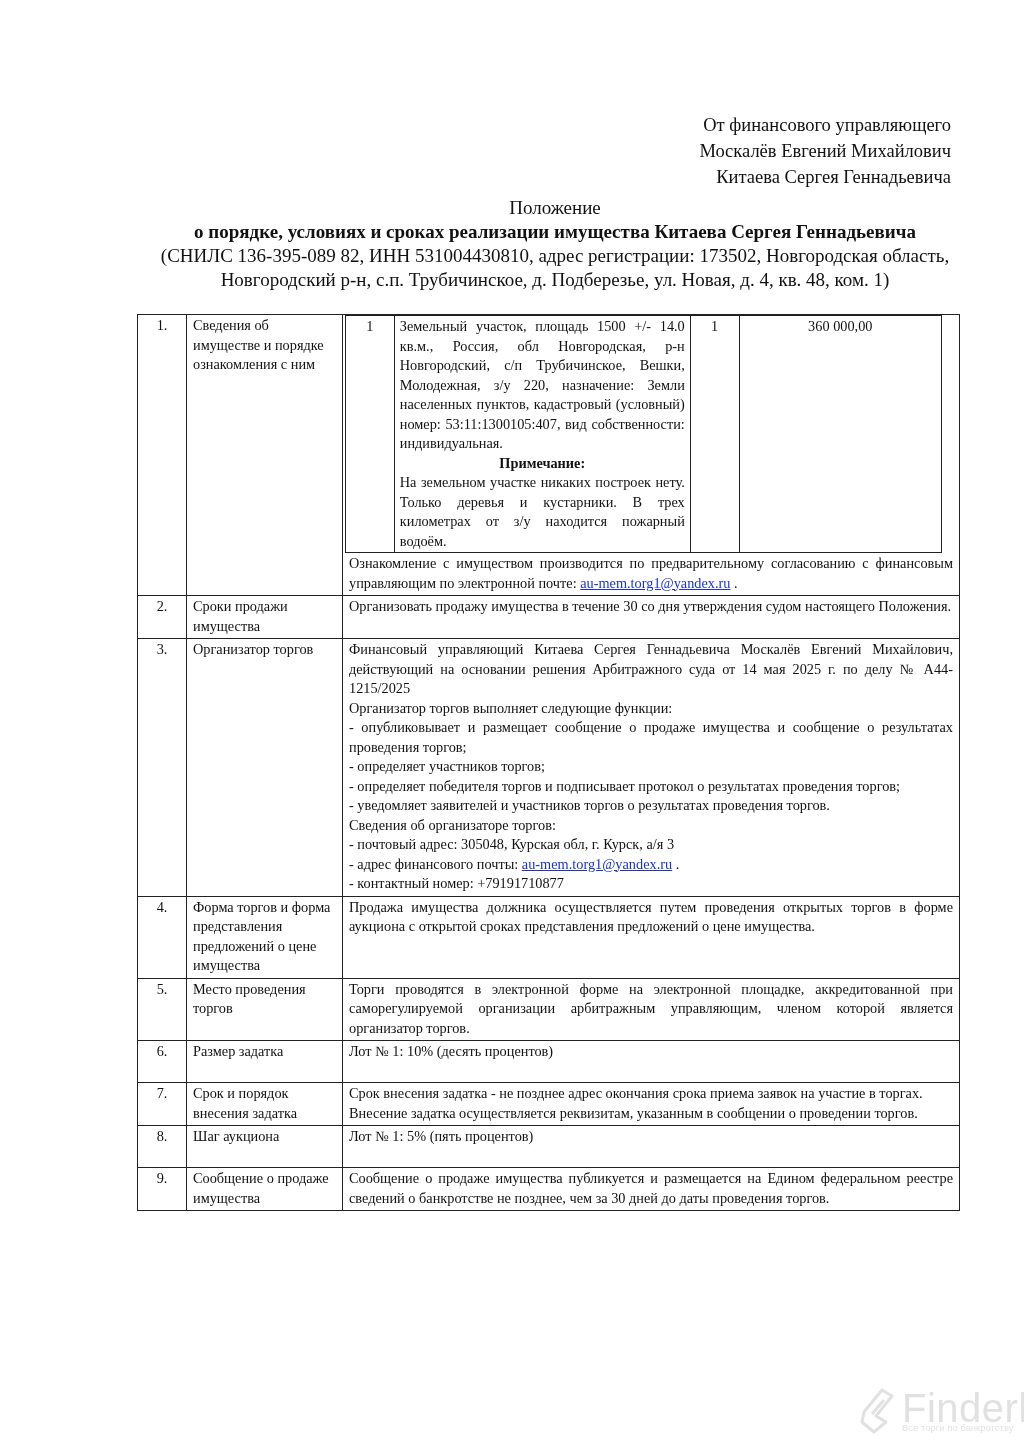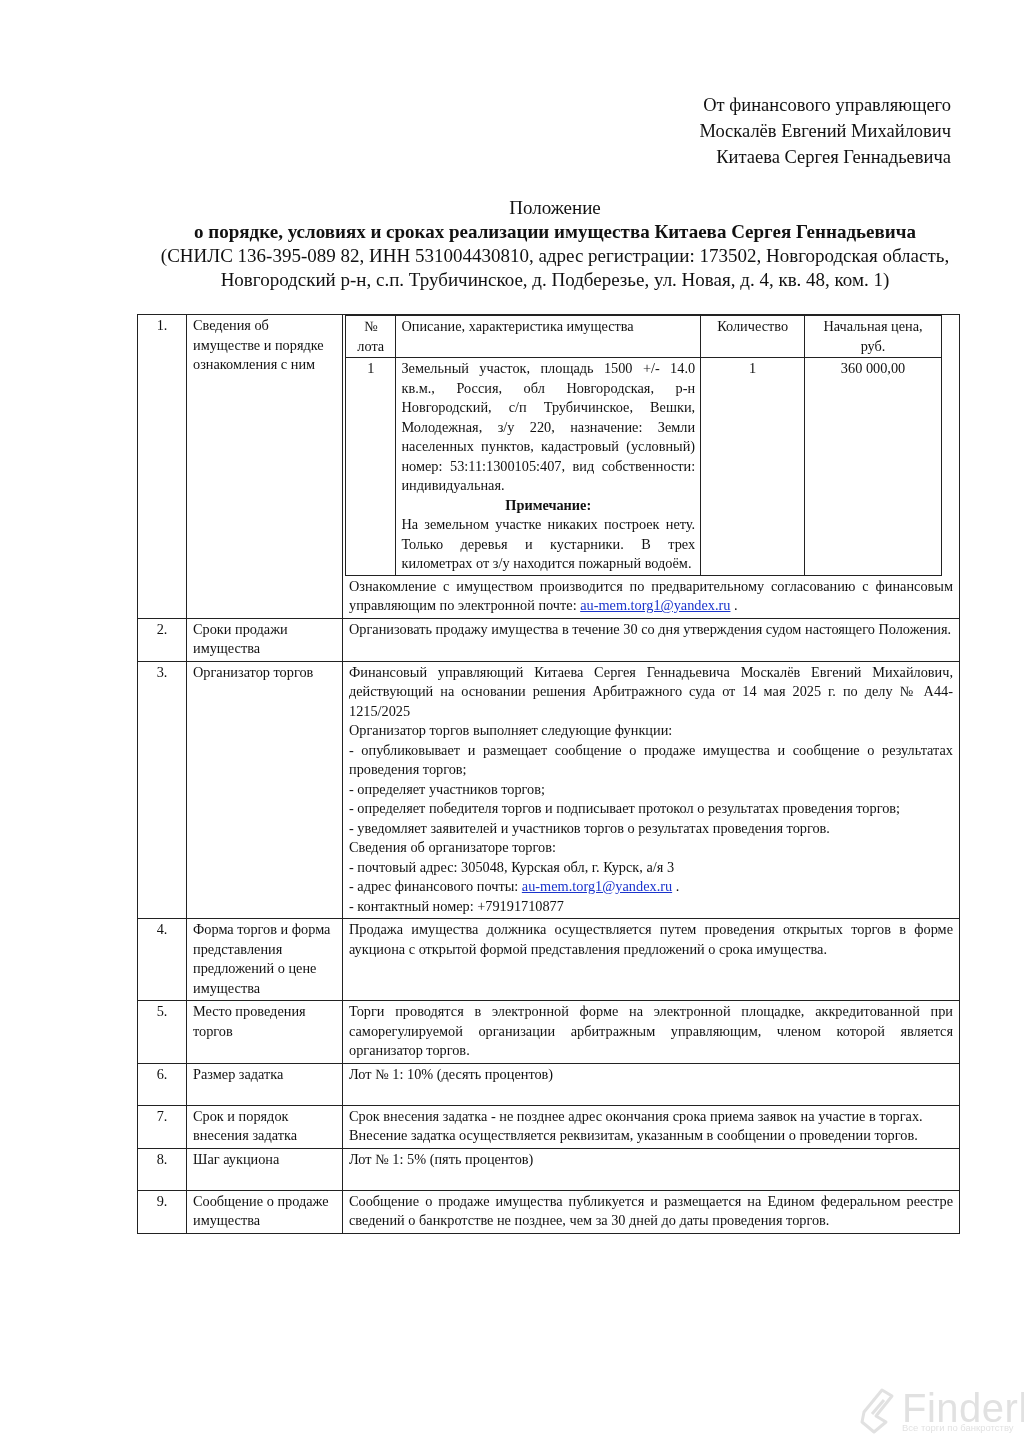--- a/index.html
+++ b/index.html
@@ -1,20 +1,20 @@
 <!DOCTYPE html>
 <html><head>
 <meta charset="utf-8">
 <style>
   html, body { margin: 0; padding: 0; background: #ffffff; }
   body { width: 1024px; height: 1448px; position: relative; overflow: hidden;
          font-family: "Liberation Serif", serif; color: #111; }
   .page { position: absolute; left: 0; top: 0; width: 1024px; height: 1448px; }
 
-  .from-block { position: absolute; right: 73px; top: 92px; text-align: right;
+  .from-block { position: absolute; right: 73px; top: 112px; text-align: right;
                 font-size: 18.5px; line-height: 26px; }
   .title-block { position: absolute; left: 130px; width: 850px; top: 196px; text-align: center; }
   .title-main { font-weight: normal; font-size: 19px; line-height: 24px; }
   .title-sub { font-weight: bold; font-size: 19px; line-height: 24px; }
   .title-details { font-size: 19px; line-height: 24px; padding: 0 8px; }
 
   table.main { position: absolute; left: 137px; top: 314px; width: 823px;
                border-collapse: collapse; font-size: 14.3px; line-height: 19.5px; }
   table.main > tbody > tr > td { border: 1.5px solid #222; vertical-align: top; padding: 1px 6px 2px 6px; }
   td.num { width: 36px; text-align: center; }
@@ -54,26 +54,20 @@
   <table class="main">
     <tbody>
 
       <tr>
         <td class="num">1.</td>
         <td class="label">Сведения об имуществе и порядке ознакомления с ним</td>
         <td class="content" style="padding:0;">
           <table class="lots">
             <tbody>
               <tr>
-                <td class="c" style="width:38px">№ лота</td>
-                <td class="lot-desc" style="text-align:left">Описание, характеристика имущества</td>
-                <td class="c" style="width:90px">Количество</td>
-                <td class="c" style="width:122px">Начальная цена, руб.</td>
-              </tr>
-              <tr>
                 <td class="c">1</td>
                 <td class="lot-desc">
                   <div>Земельный участок, площадь 1500 +/- 14.0 кв.м., Россия, обл Новгородская, р-н Новгородский, с/п Трубичинское, Вешки, Молодежная, з/у 220, назначение: Земли населенных пунктов, кадастровый (условный) номер: 53:11:1300105:407, вид собственности: индивидуальная.</div>
                   <div class="note-title">Примечание:</div>
                   <div>На земельном участке никаких построек нету. Только деревья и кустарники. В трех километрах от з/у находится пожарный водоём.</div>
                 </td>
                 <td class="c">1</td>
                 <td class="c">360 000,00</td>
               </tr>
             </tbody>
@@ -105,21 +99,21 @@
           <div>
             <span>- адрес финансового почты: </span><a class="link">au-mem.torg1@yandex.ru</a><span> .</span>
           </div>
           <div>- контактный номер: +79191710877</div>
         </td>
       </tr>
 
       <tr>
         <td class="num">4.</td>
         <td class="label">Форма торгов и форма представления предложений о цене имущества</td>
-        <td class="content">Продажа имущества должника осуществляется путем проведения открытых торгов в форме аукциона с открытой формой представления предложений о срока имущества.</td>
+        <td class="content">Продажа имущества должника осуществляется путем проведения открытых торгов в форме аукциона с открытой сроках представления предложений о цене имущества.</td>
       </tr>
 
       <tr>
         <td class="num">5.</td>
         <td class="label">Место проведения торгов</td>
         <td class="content">Торги проводятся в электронной форме на электронной площадке, аккредитованной при саморегулируемой организации арбитражным управляющим, членом которой является организатор торгов.</td>
       </tr>
 
       <tr style="height:42px">
         <td class="num">6.</td>

